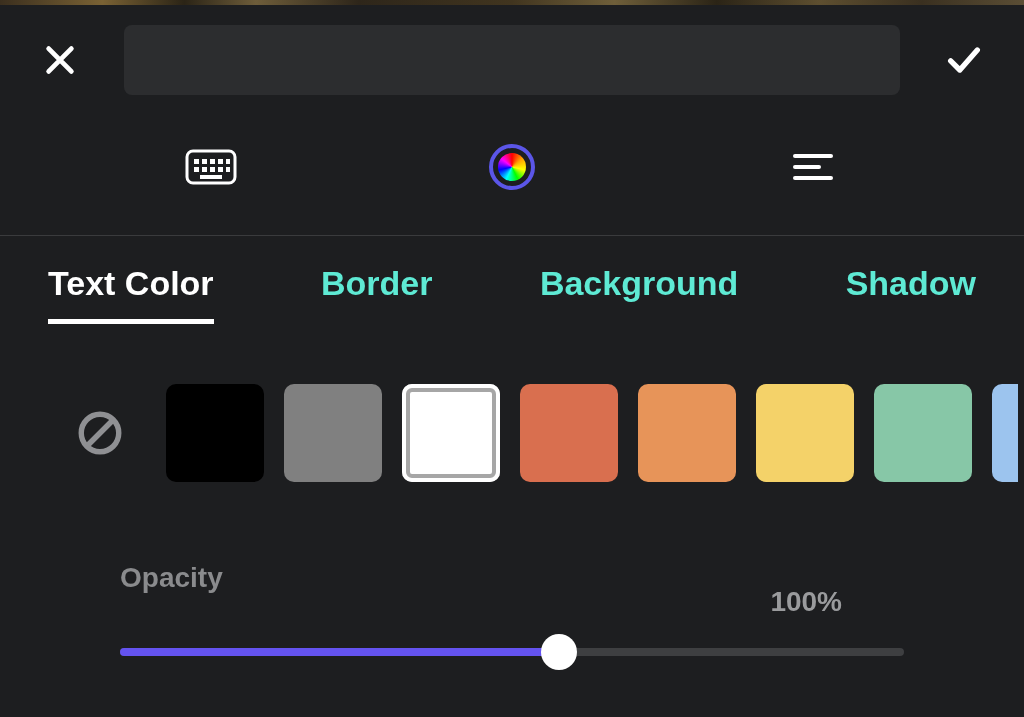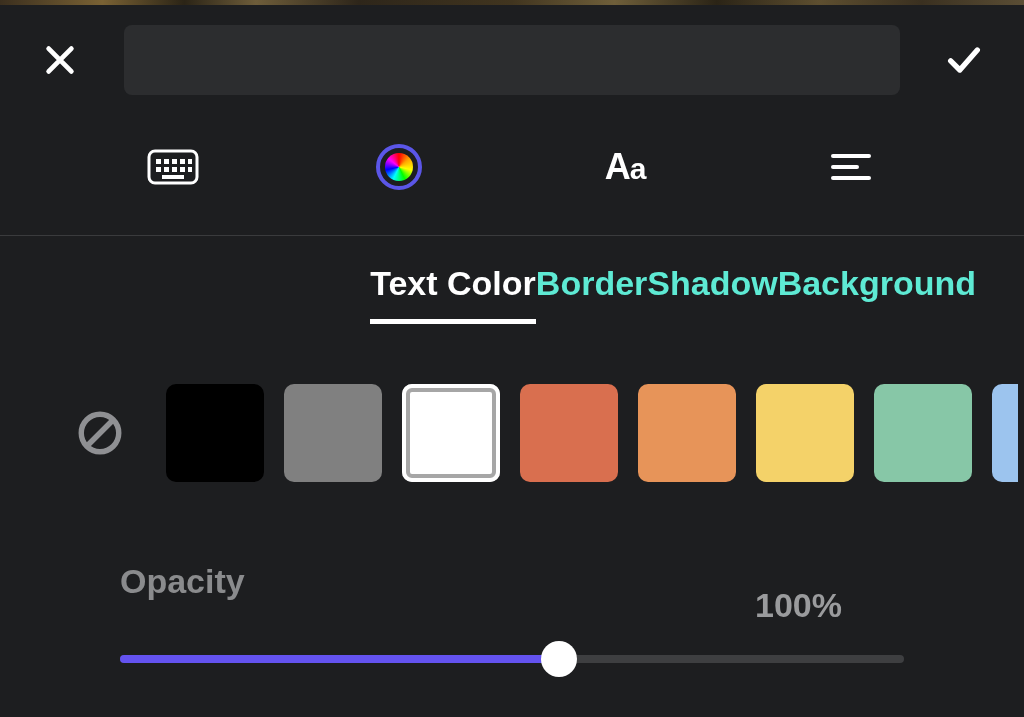--- a/index.html
+++ b/index.html
@@ -68,21 +68,21 @@
     font-weight: 700;
     color: #fff;
     letter-spacing: -1px;
   }
   .Aa .small-a { font-size: 30px; }
 
   
   .tab-row {
     display:flex;
     align-items:center;
-    justify-content: flex-end;
+    justify-content: space-between;
     padding: 28px 48px 10px 48px;
   }
   .tab {
     font-size: 34px;
     font-weight: 700;
     color: #5eead4;
     cursor: pointer;
     padding-bottom: 16px;
     border-bottom: 5px solid transparent;
   }
@@ -120,21 +120,21 @@
   }
   .swatch.partial { width: 26px; border-top-right-radius:0; border-bottom-right-radius:0;}
 
   
   .slider-area {
     padding: 80px 120px 0 120px;
   }
   .slider-labels {
     display:flex;
     justify-content: space-between;
-    font-size: 34px;
+    font-size: 28px;
     font-weight: 600;
     color: #8a8b8d;
     padding: 0 0 16px 0;
   }
   .slider-labels .value { color:#9a9b9d; padding-right: 62px; margin-top: 24px;}
   .slider {
     position: relative;
     height: 36px;
     display:flex; align-items:center;
   }
@@ -194,36 +194,33 @@
       <rect x="41" y="18" width="4" height="5" fill="#fff"></rect>
       <rect x="15" y="26" width="22" height="4" fill="#fff"></rect>
     </svg>
   </div>
   <div class="mode-item">
     <div class="color-ring">
       <div class="color-wheel"></div>
     </div>
   </div>
   <div class="mode-item">
-    <span class="Aa"><span>A</span><span class="small-a">a</span></span>
-  </div>
-  <div class="mode-item">
     <svg width="40" height="30" viewBox="0 0 40 30">
       <line x1="2" y1="4" x2="38" y2="4" stroke="#fff" stroke-width="4" stroke-linecap="round"></line>
       <line x1="2" y1="15" x2="26" y2="15" stroke="#fff" stroke-width="4" stroke-linecap="round"></line>
       <line x1="2" y1="26" x2="38" y2="26" stroke="#fff" stroke-width="4" stroke-linecap="round"></line>
     </svg>
   </div>
 </div>
 
 <div class="tab-row">
   <div id="tab-0" class="tab active">Text Color</div>
   <div id="tab-1" class="tab">Border</div>
+  <div id="tab-2" class="tab">Background</div>
   <div id="tab-3" class="tab">Shadow</div>
-  <div id="tab-2" class="tab">Background</div>
 </div>
 
 <div class="swatch-row" id="swatch-row">
   <div class="no-color">
     <svg width="50" height="50" viewBox="0 0 24 24">
       <circle cx="12" cy="12" r="9" fill="none" stroke="#8f9093" stroke-width="2.6"></circle>
       <line x1="6" y1="18" x2="18" y2="6" stroke="#8f9093" stroke-width="2.6"></line>
     </svg>
   </div>
 

